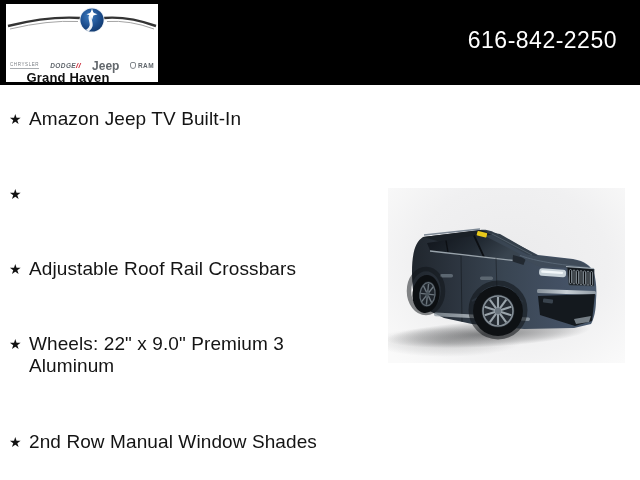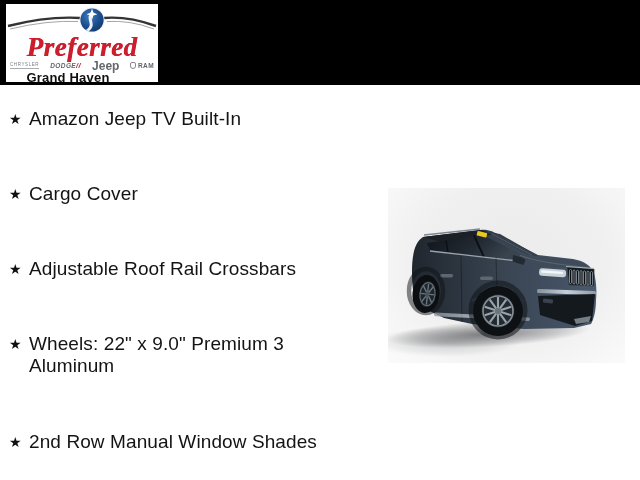--- a/index.html
+++ b/index.html
@@ -58,41 +58,40 @@
       </defs>
       <path d="M2,21 Q42,11 74,13" fill="none" stroke="#343434" stroke-width="2.4"></path>
       <path d="M98,13 Q122,11 150,21" fill="none" stroke="#343434" stroke-width="2.4"></path>
       <path d="M4,24 Q42,15 72,16.5" fill="none" stroke="#a5a5a5" stroke-width="1"></path>
       <path d="M101,16.5 Q124,15 148,24" fill="none" stroke="#a5a5a5" stroke-width="1"></path>
       <circle cx="86" cy="15" r="12.4" fill="#e8edf2"></circle>
       <circle cx="86" cy="15" r="11.6" fill="url(#blueG)"></circle>
       <path d="M81,26 C91,19 79,14 87,7" fill="none" stroke="#ffffff" stroke-width="3" opacity="0.92" clip-path="url(#circleClip)"></path>
       <path d="M86,3.5 L87.4,7.8 L91.5,9.2 L87.4,10.6 L86,14.9 L84.6,10.6 L80.5,9.2 L84.6,7.8 Z" fill="#ffffff"></path>
     </svg>
-    <div class="dealer-name">Preferred</div>
     <div class="brands-row">
       <span class="brand-chrysler">CHRYSLER</span>
       <span class="brand-dodge"><span>DODGE</span><span class="dodge-slashes">//</span></span>
       <span class="brand-jeep">Jeep</span>
       <span class="brand-ram-wrap">
           <span class="ram-badge"></span>
           <span class="brand-ram">RAM</span>
         </span>
     </div>
     <div class="location">Grand Haven</div>
   </div>
+  <div class="phone">616-842-2250</div>
 </div>
 
 <div class="feature f1">
   <span class="star">★</span>
   <span class="txt">Amazon Jeep TV Built-In</span>
 </div>
 <div class="feature f2">
   <span class="star">★</span>
-  <span class="txt">Cargo Cover</span>
 </div>
 <div class="feature f3">
   <span class="star">★</span>
   <span class="txt">Adjustable Roof Rail Crossbars</span>
 </div>
 <div class="feature f4">
   <span class="star">★</span>
   <span class="txt">Wheels: 22" x 9.0" Premium 3
 Aluminum</span>
 </div>

